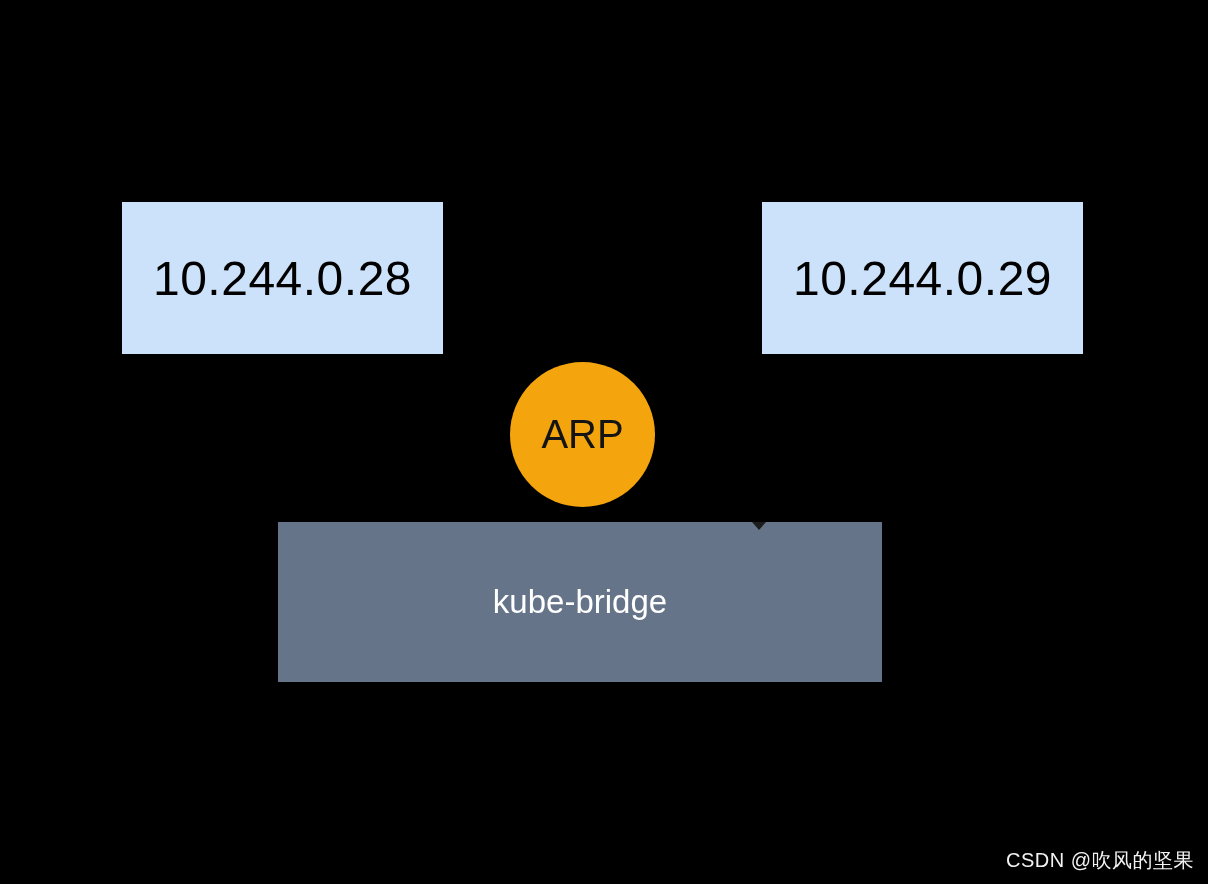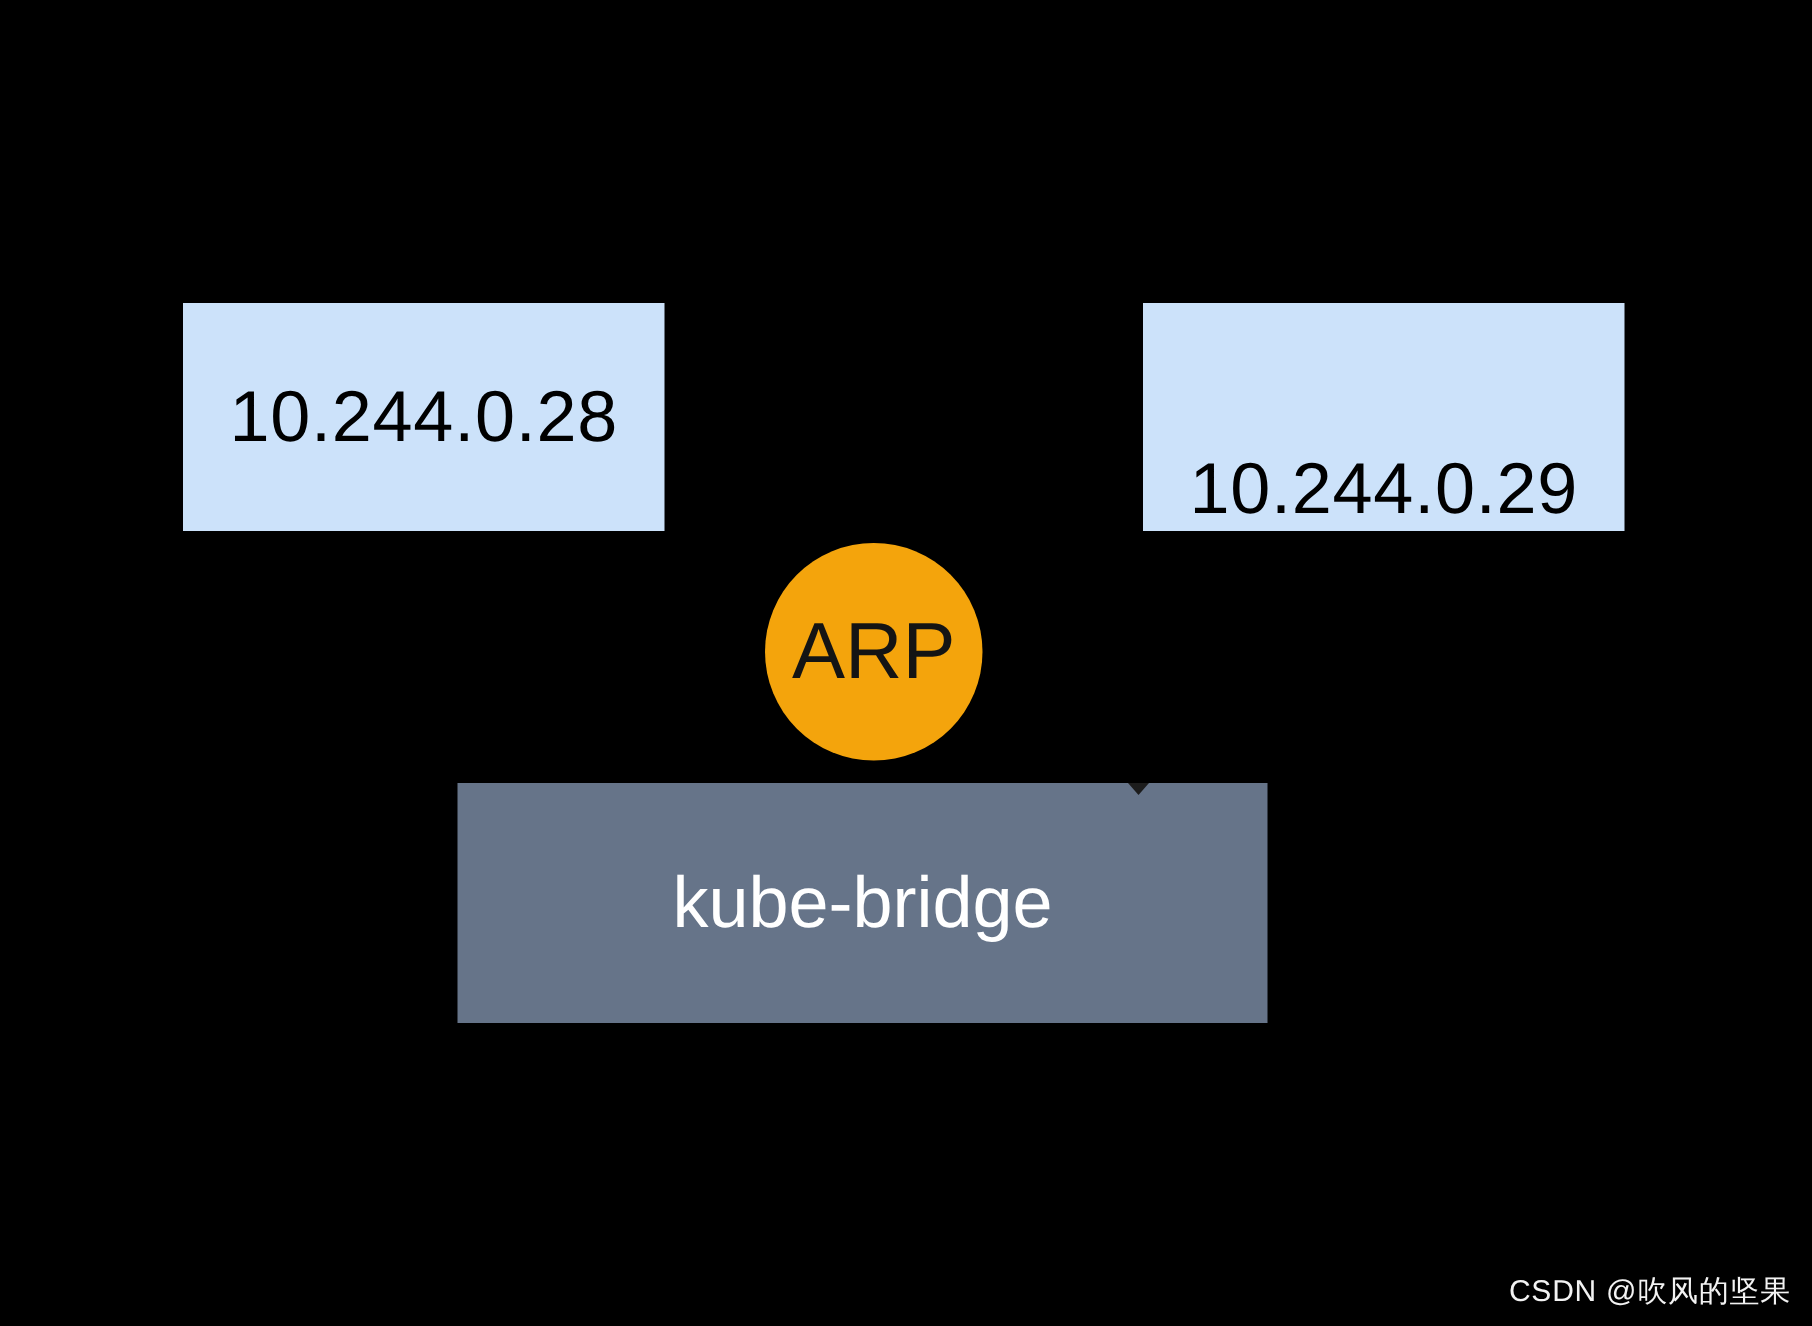--- a/index.html
+++ b/index.html
@@ -34,30 +34,29 @@
     letter-spacing: 0.5px;
   }
   .pod-left  { left: 122px; }
   .pod-right { left: 762px; }
   .arp-circle {
     left: 510px;
     top: 362px;
     width: 145px;
     height: 145px;
     border-radius: 50%;
-    font-size: 53px;
+    font-size: 40px;
     justify-content: center;
   }
   .bridge {
     left: 278px;
     top: 522px;
-    width: 540px;
+    width: 604px;
     height: 160px;
-    font-size: 48px;
-    margin-left: 27px;
+    font-size: 33px;
   }
   .arrowhead-down {
     position: absolute;
     left: 752px;
     top: 522px;
     width: 0;
     height: 0;
     border-left: 7px solid transparent;
     border-right: 7px solid transparent;
     border-top: 8px solid #1c1c1c;
@@ -72,21 +71,21 @@
 </style>
 </head>
 <body>
 
 <div class="stage">
 
   <div class="node pod pod-left" style="background-color: rgb(204, 226, 250); color: rgb(0, 0, 0);">
     <span>10.244.0.28</span>
   </div>
 
-  <div class="node pod pod-right" style="background-color: rgb(204, 226, 250); color: rgb(0, 0, 0); align-items: flex-end;">
+  <div class="node pod pod-right" style="background-color: rgb(204, 226, 250); color: rgb(0, 0, 0);">
     <span>10.244.0.29</span>
   </div>
 
   <div class="node arp-circle" style="background-color: rgb(244, 164, 12); color: rgb(20, 20, 20);">
     <span>ARP</span>
   </div>
 
   <div class="node bridge" style="background-color: rgb(102, 116, 137); color: rgb(255, 255, 255);">
     <span>kube-bridge</span>
   </div>

